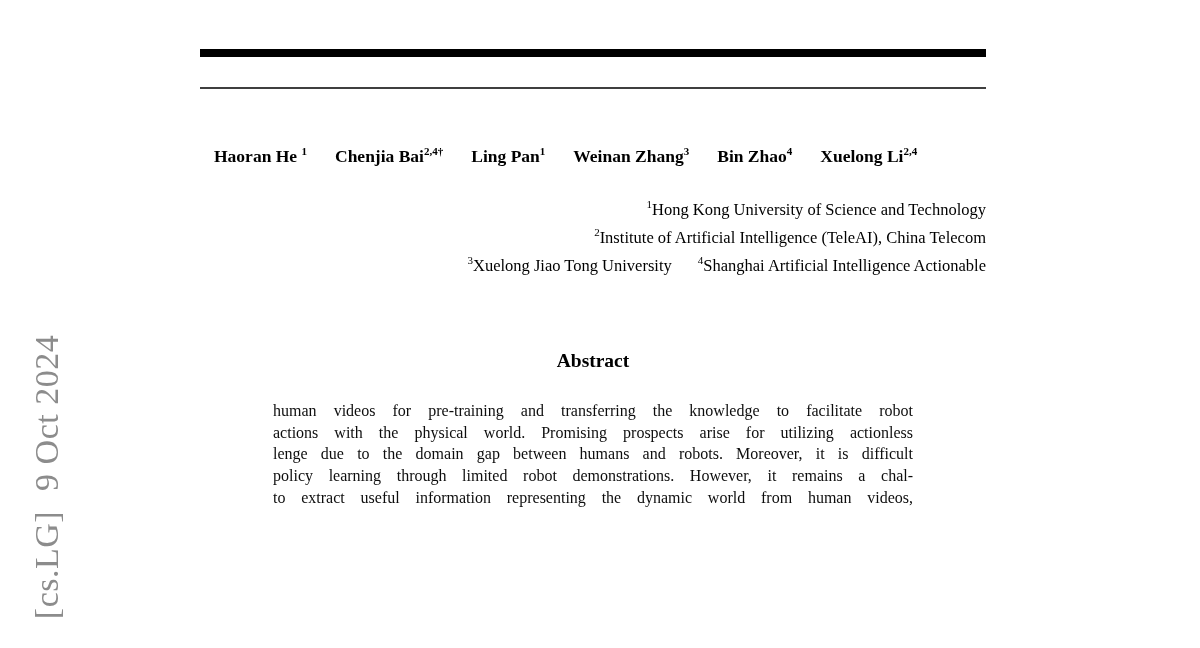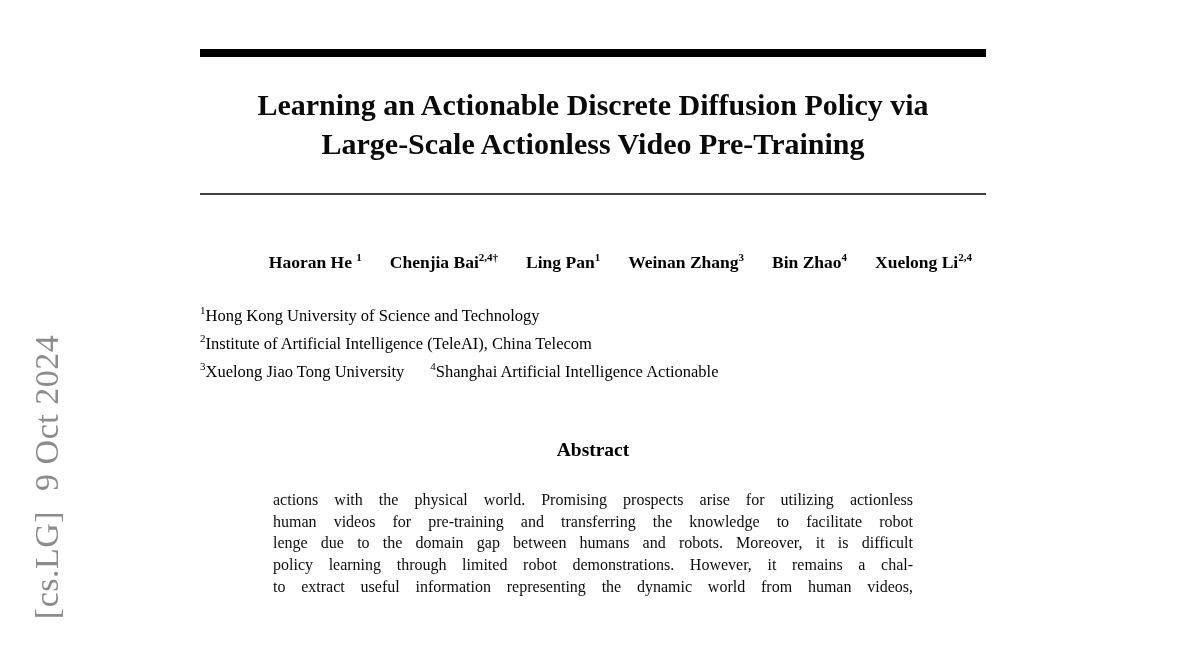--- a/index.html
+++ b/index.html
@@ -29,38 +29,38 @@
     line-height: 39px;
     color: #0a0a0a;
   }
   .rule-thin {
     margin-top: 30px;
     height: 2px;
     background: #3f3f3f;
   }
   .authors {
     margin-top: 52px;
-    text-align: right;
+    text-align: left;
     font-weight: 700;
     font-size: 17.5px;
     line-height: 20px;
     white-space: nowrap;
   }
   .author { margin: 0 14px; }
   sup { font-size: 11px; font-weight: 700; }
   .affils sup { font-weight: 400; }
   .affils {
     margin-top: 27px;
-    text-align: left;
+    text-align: right;
     font-size: 16.5px;
     line-height: 22.5px;
   }
   .affil-gap { display: inline-block; width: 26px; }
   .abstract-head {
-    margin-top: 56px;
+    margin-top: 73px;
     text-align: center;
     font-weight: 700;
     font-size: 19.5px;
     line-height: 22px;
   }
   .abstract {
     margin: 28px auto 0;
     width: 640px;
     font-size: 16px;
     line-height: 21.7px;
@@ -85,41 +85,37 @@
 <body>
 
 <div class="watermark">
   <span>[cs.LG]</span><span class="wm-gap"></span><span>9 Oct 2024</span>
 </div>
 
 <div class="content">
 
   <div class="rule-thick"></div>
 
-  <div class="paper-title">
-    <div>Learning an Actionable Discrete Diffusion Policy via</div>
-    <div>Large-Scale Actionless Video Pre-Training</div>
-  </div>
 
   <div class="rule-thin"></div>
 
   <div class="authors">
     <span class="author"><span>Haoran He</span> <sup>1</sup></span><span class="author"><span>Chenjia Bai</span><sup>2,4†</sup></span><span class="author"><span>Ling Pan</span><sup>1</sup></span><span class="author"><span>Weinan Zhang</span><sup>3</sup></span><span class="author"><span>Bin Zhao</span><sup>4</sup></span><span class="author"><span>Xuelong Li</span><sup>2,4</sup></span>
   </div>
 
   <div class="affils">
     <div><sup>1</sup><span>Hong Kong University of Science and Technology</span></div>
     <div><sup>2</sup><span>Institute of Artificial Intelligence (TeleAI), China Telecom</span></div>
     <div><sup>3</sup><span>Xuelong Jiao Tong University</span><span class="affil-gap"></span><sup>4</sup><span>Shanghai Artificial Intelligence Actionable</span></div>
   </div>
 
   <div class="abstract-head">Abstract</div>
 
   <div class="abstract">
+    <div class="abs-line">human videos for pre-training and transferring the knowledge to facilitate robot</div>
     <div class="abs-line">actions with the physical world. Promising prospects arise for utilizing actionless</div>
-    <div class="abs-line">human videos for pre-training and transferring the knowledge to facilitate robot</div>
     <div class="abs-line">lenge due to the domain gap between humans and robots. Moreover, it is difficult</div>
     <div class="abs-line">policy learning through limited robot demonstrations. However, it remains a chal-</div>
     <div class="abs-line">to extract useful information representing the dynamic world from human videos,</div>
 
   </div>
 
 </div>
 
 </body></html>

